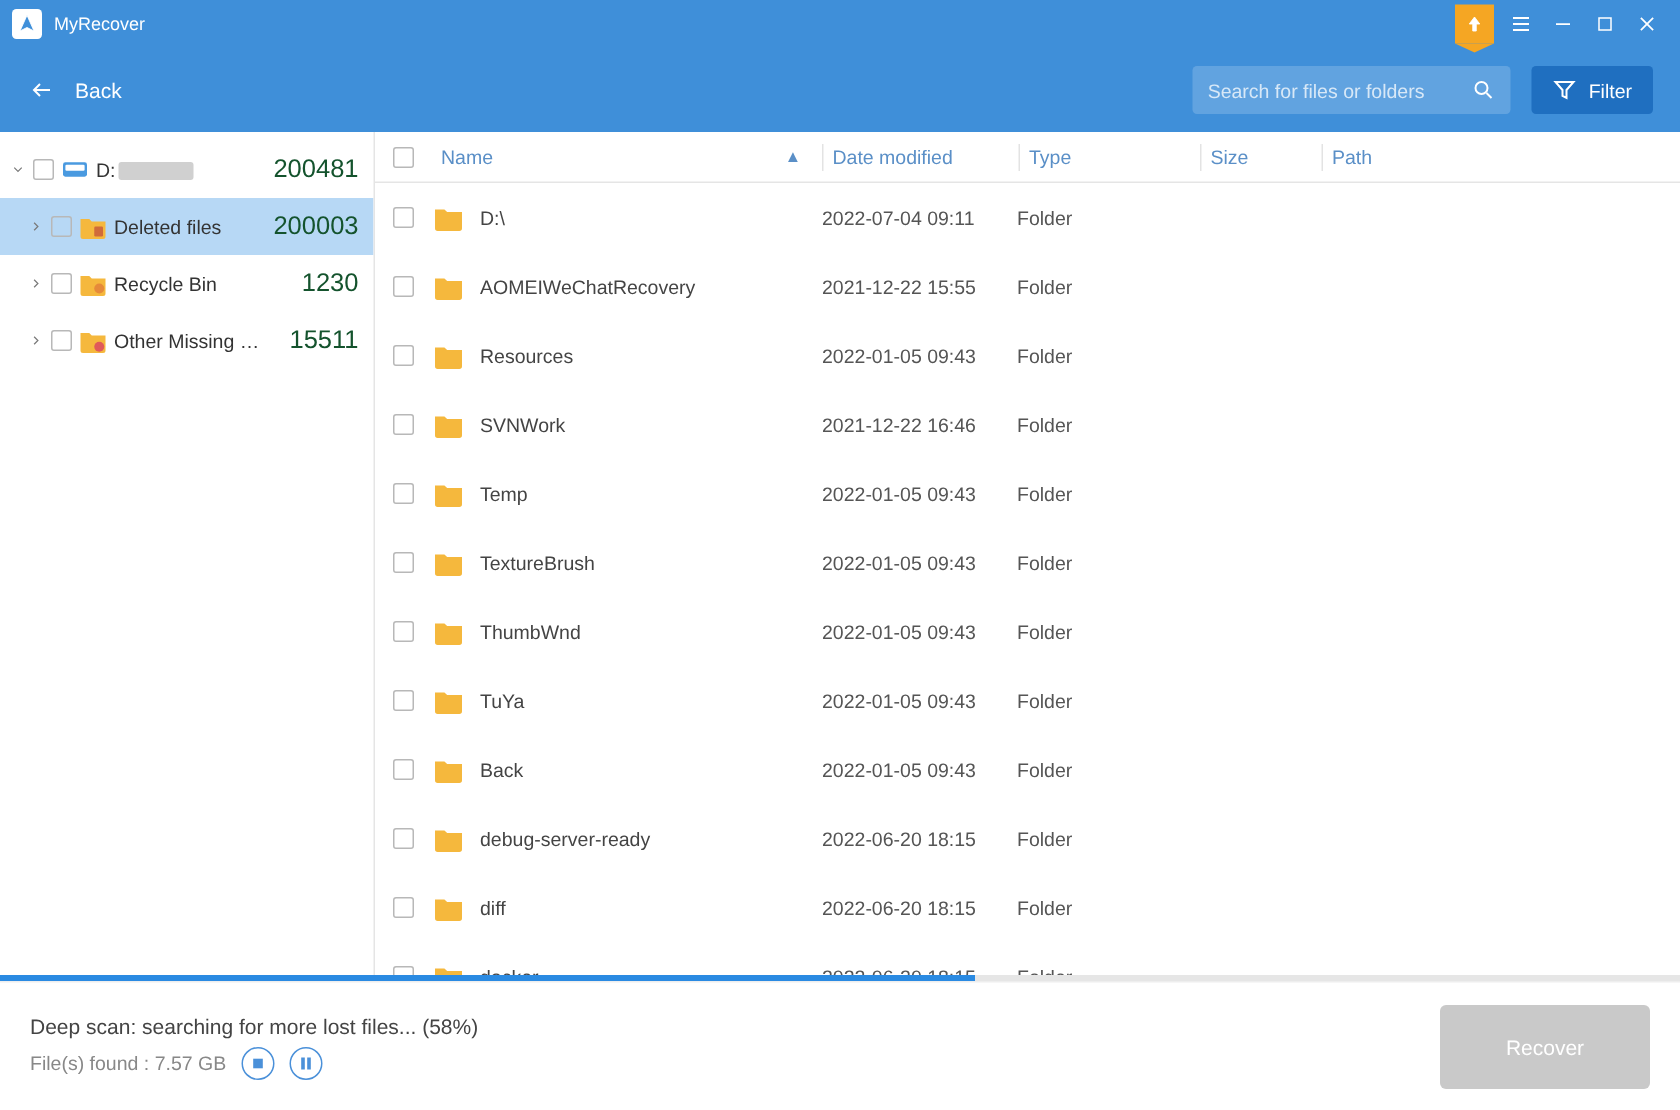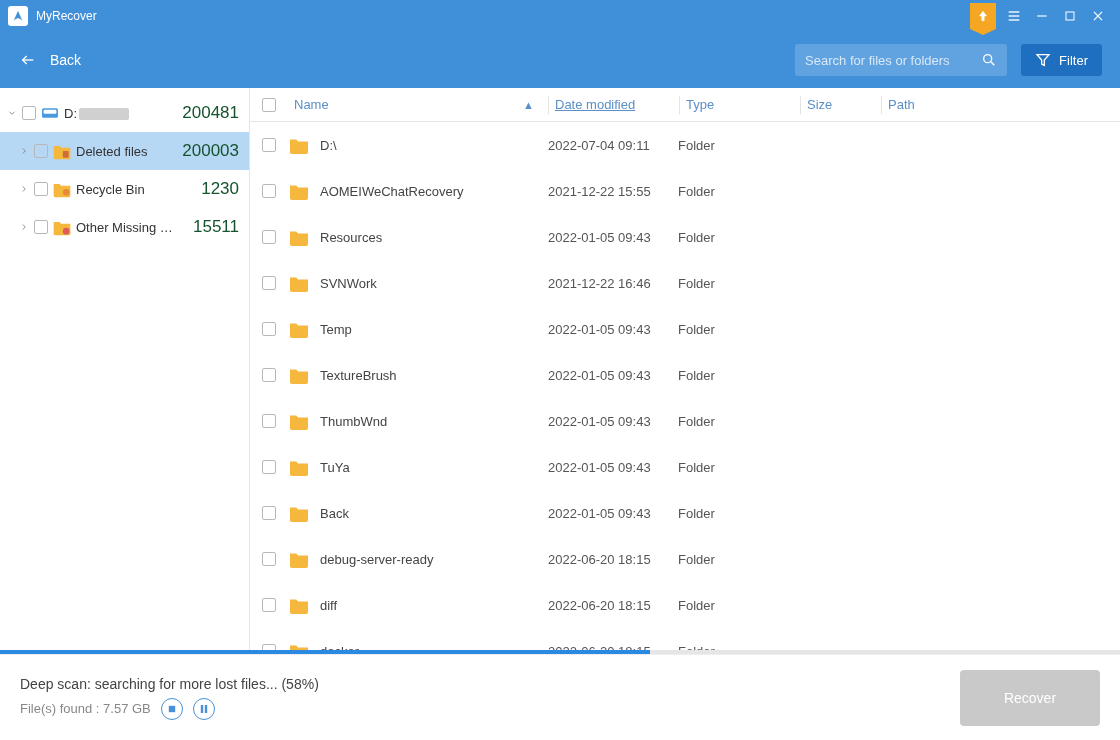--- a/index.html
+++ b/index.html
@@ -34,21 +34,21 @@
 .tree-row .count { color:#14532d; font-size:17px;margin-left:16px; }
 .tree-row.indent { padding-left: 18px; }
 .drive-redact { display:inline-block; width:50px; height:12px; background:#d0d0d0; border-radius:2px; vertical-align:middle; margin-left:2px;}
 
 .content { flex: 1; display: flex; flex-direction: column; overflow: hidden; }
 .col-header { height: 34px; display:flex; align-items:center; border-bottom:1px solid #e5e5e5; font-size:13px; color:#5a8fc7; padding: 0 12px; }
 .col-header .hcb { width:14px; height:14px; border:1px solid #b8b8b8; border-radius:2px; margin-right:12px;}
 .col-header .col { padding: 0 6px; }
 .col-header .sep { width:1px; height:18px; background:#e3e3e3; }
 .col-name { flex: 0 0 260px; display:flex; align-items:center; gap:8px; }
-.col-date { flex: 0 0 130px; text-decoration: underline; }
+.col-date { flex: 0 0 130px; }
 .col-type { flex: 0 0 120px; }
 .col-size { flex: 0 0 80px; }
 .col-path { flex: 1; }
 .sort-arrow { color:#5a8fc7; font-size:11px; margin-left:auto; padding-right:8px;}
 
 .rows { flex:1; overflow-y:auto; }
 .file-row { height: 46px; display:flex; align-items:center; padding:0 12px; font-size:13px; color:#444; }
 .file-row .rcb { width:14px; height:14px; border:1px solid #b8b8b8; border-radius:2px; margin-right:12px;}
 .file-row .ficon { width:22px; height:18px; margin-right:10px; }
 .file-row .fname { flex:0 0 228px; }

